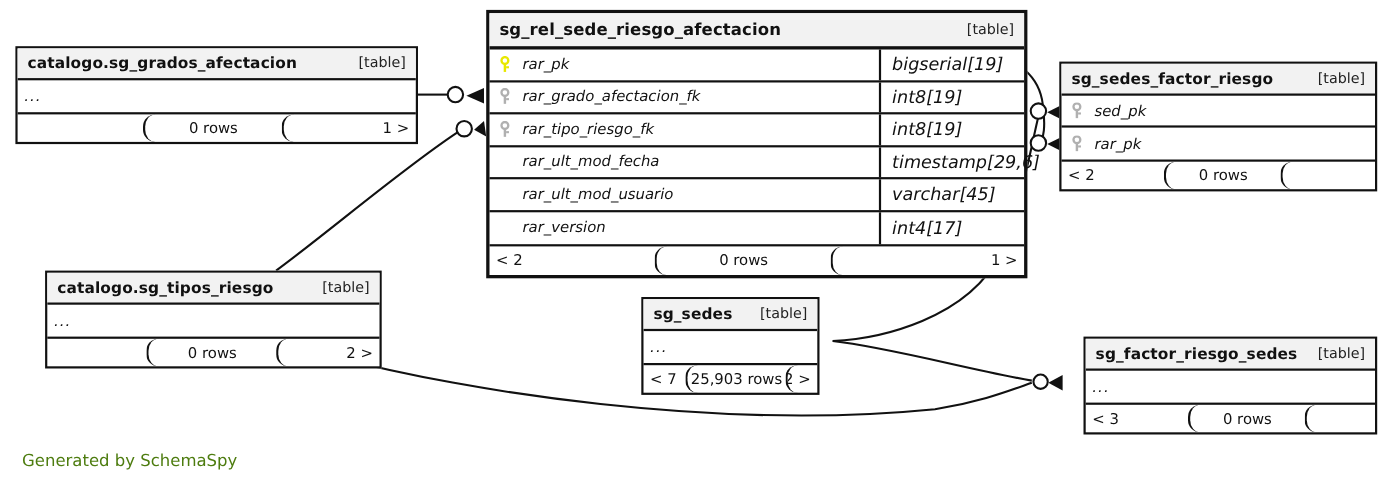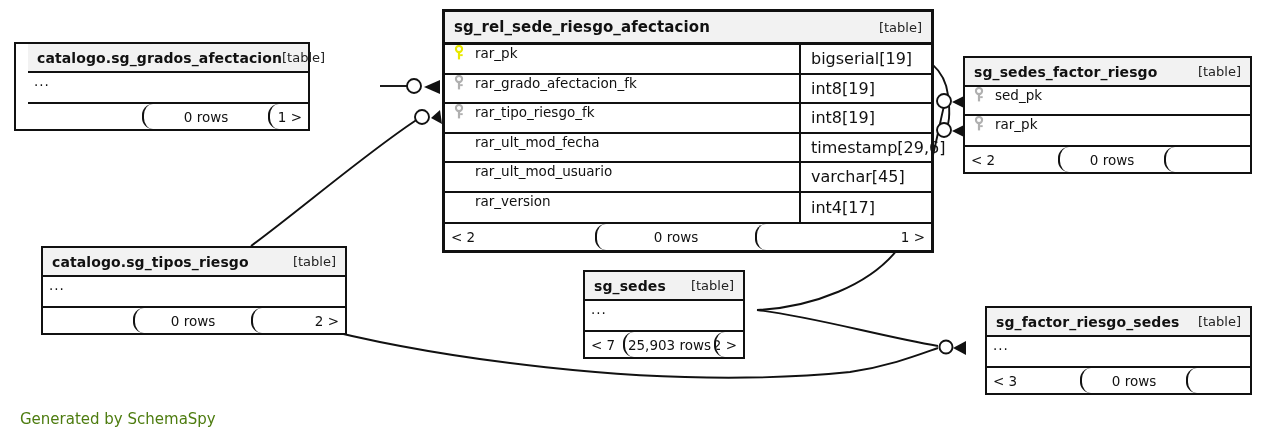--- a/index.html
+++ b/index.html
@@ -31,24 +31,25 @@
     box-sizing:border-box;
     height:29px;
   }
   .tbl.thick .thead{height:33px;border-bottom:3px solid #111111;}
   .tname{font-weight:bold;font-size:14px;letter-spacing:.1px;white-space:nowrap;}
   .tbl.thick .tname{font-size:15px;}
   .ttag{margin-left:auto;font-size:13px;font-weight:normal;color:#222;}
 
   .rows{display:block;}
   .row{
-    display:flex;align-items:flex-start;
+    display:flex;align-items:center;
     height:29px;
     border-bottom:2px solid #111111;
     box-sizing:border-box;
+    font-style:italic;
   }
   .tbl.thick .row{height:29.5px;}
   .row:last-child{border-bottom:none;}
   .colname{
     flex:1 1 auto;display:flex;align-items:center;
     padding-left:6px;box-sizing:border-box;overflow:hidden;white-space:nowrap;
   }
   .coltype{
     flex:0 0 auto;
     border-left:2px solid #111111;
@@ -114,21 +115,21 @@
 
       <path d="M440,80 L424,87 L440,94 Z" fill="#111111" stroke="none"></path>
       <path d="M440,110 L431,118 L442,124 Z" fill="#111111" stroke="none"></path>
       <path d="M966,95 L952,102 L966,109 Z" fill="#111111" stroke="none"></path>
       <path d="M966,124 L952,131 L966,138 Z" fill="#111111" stroke="none"></path>
       <path d="M966,341 L953,348 L966,355 Z" fill="#111111" stroke="none"></path>
     </g>
   </svg>
 
   <div id="tables-layer">
-      <div class="tbl" style="left: 14px; top: 42px; width: 296px; padding-left: 12px;">
+      <div class="tbl" style="left: 14px; top: 42px; width: 366px;">
         <div class="thead">
           <span class="tname">catalogo.sg_grados_afectacion</span>
           <span class="ttag">[table]</span>
         </div>
         <div class="rows">
           <div class="row">
             <span class="colname ellip">...</span>
           </div>
         </div>
         <div class="tfoot">

